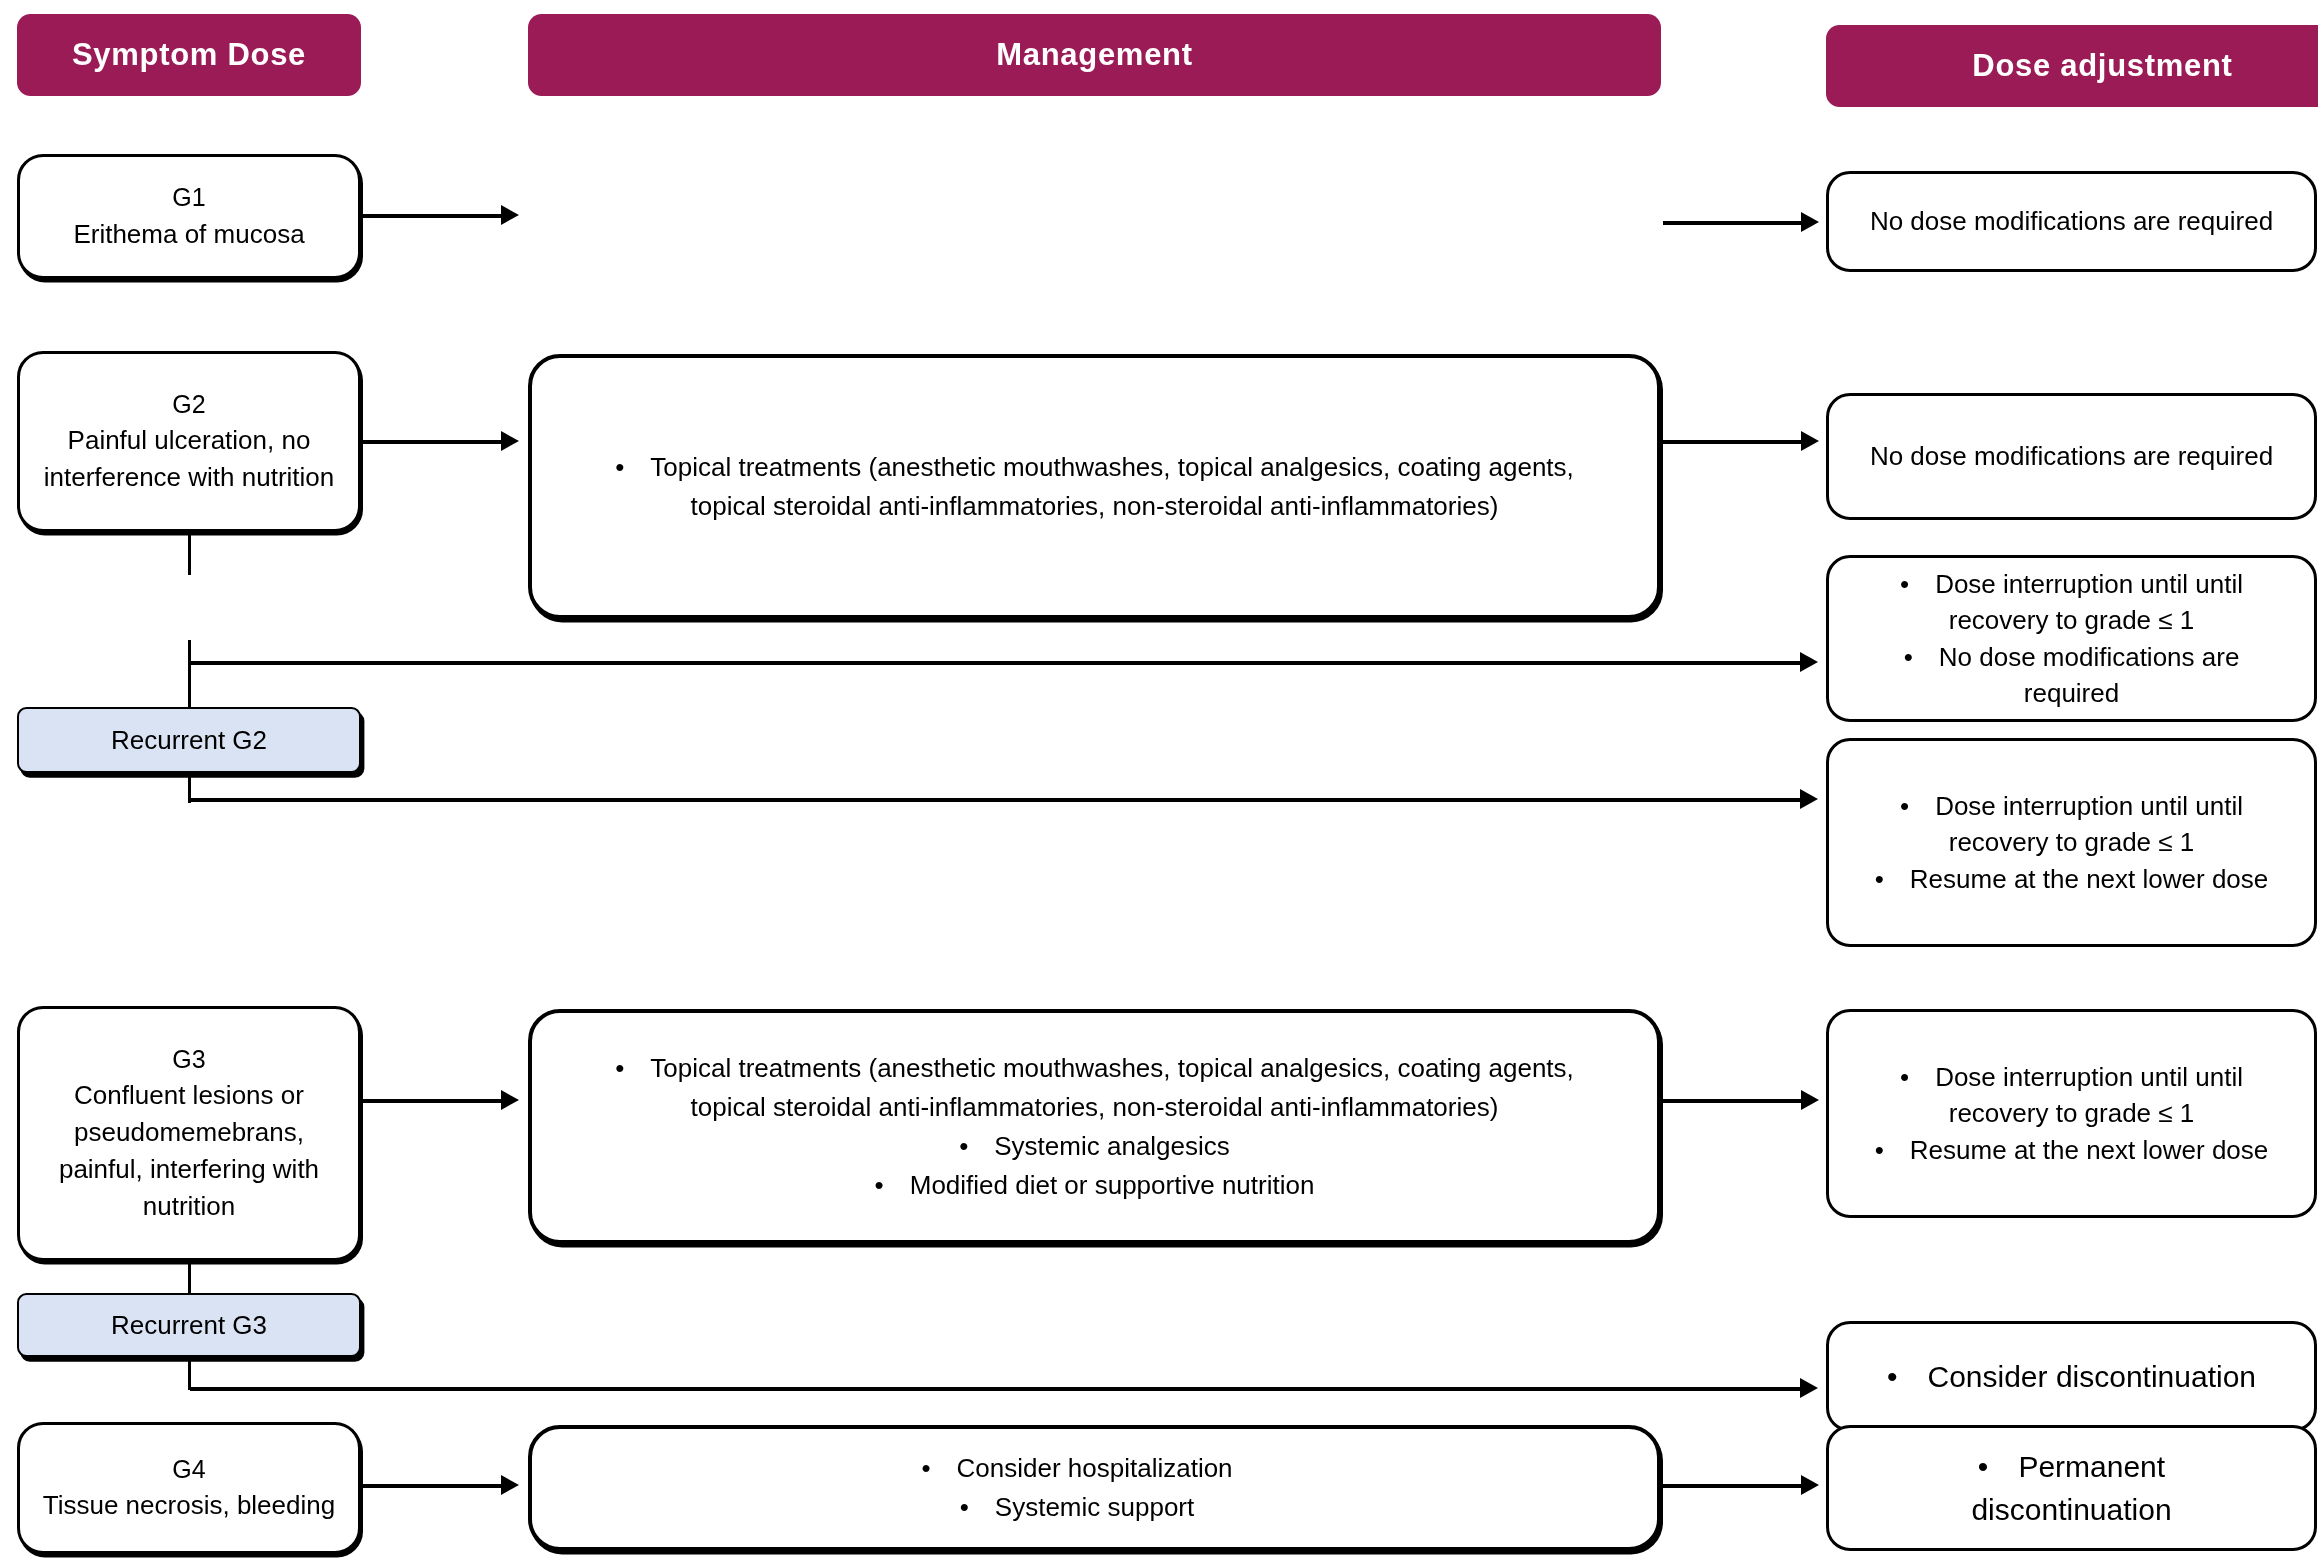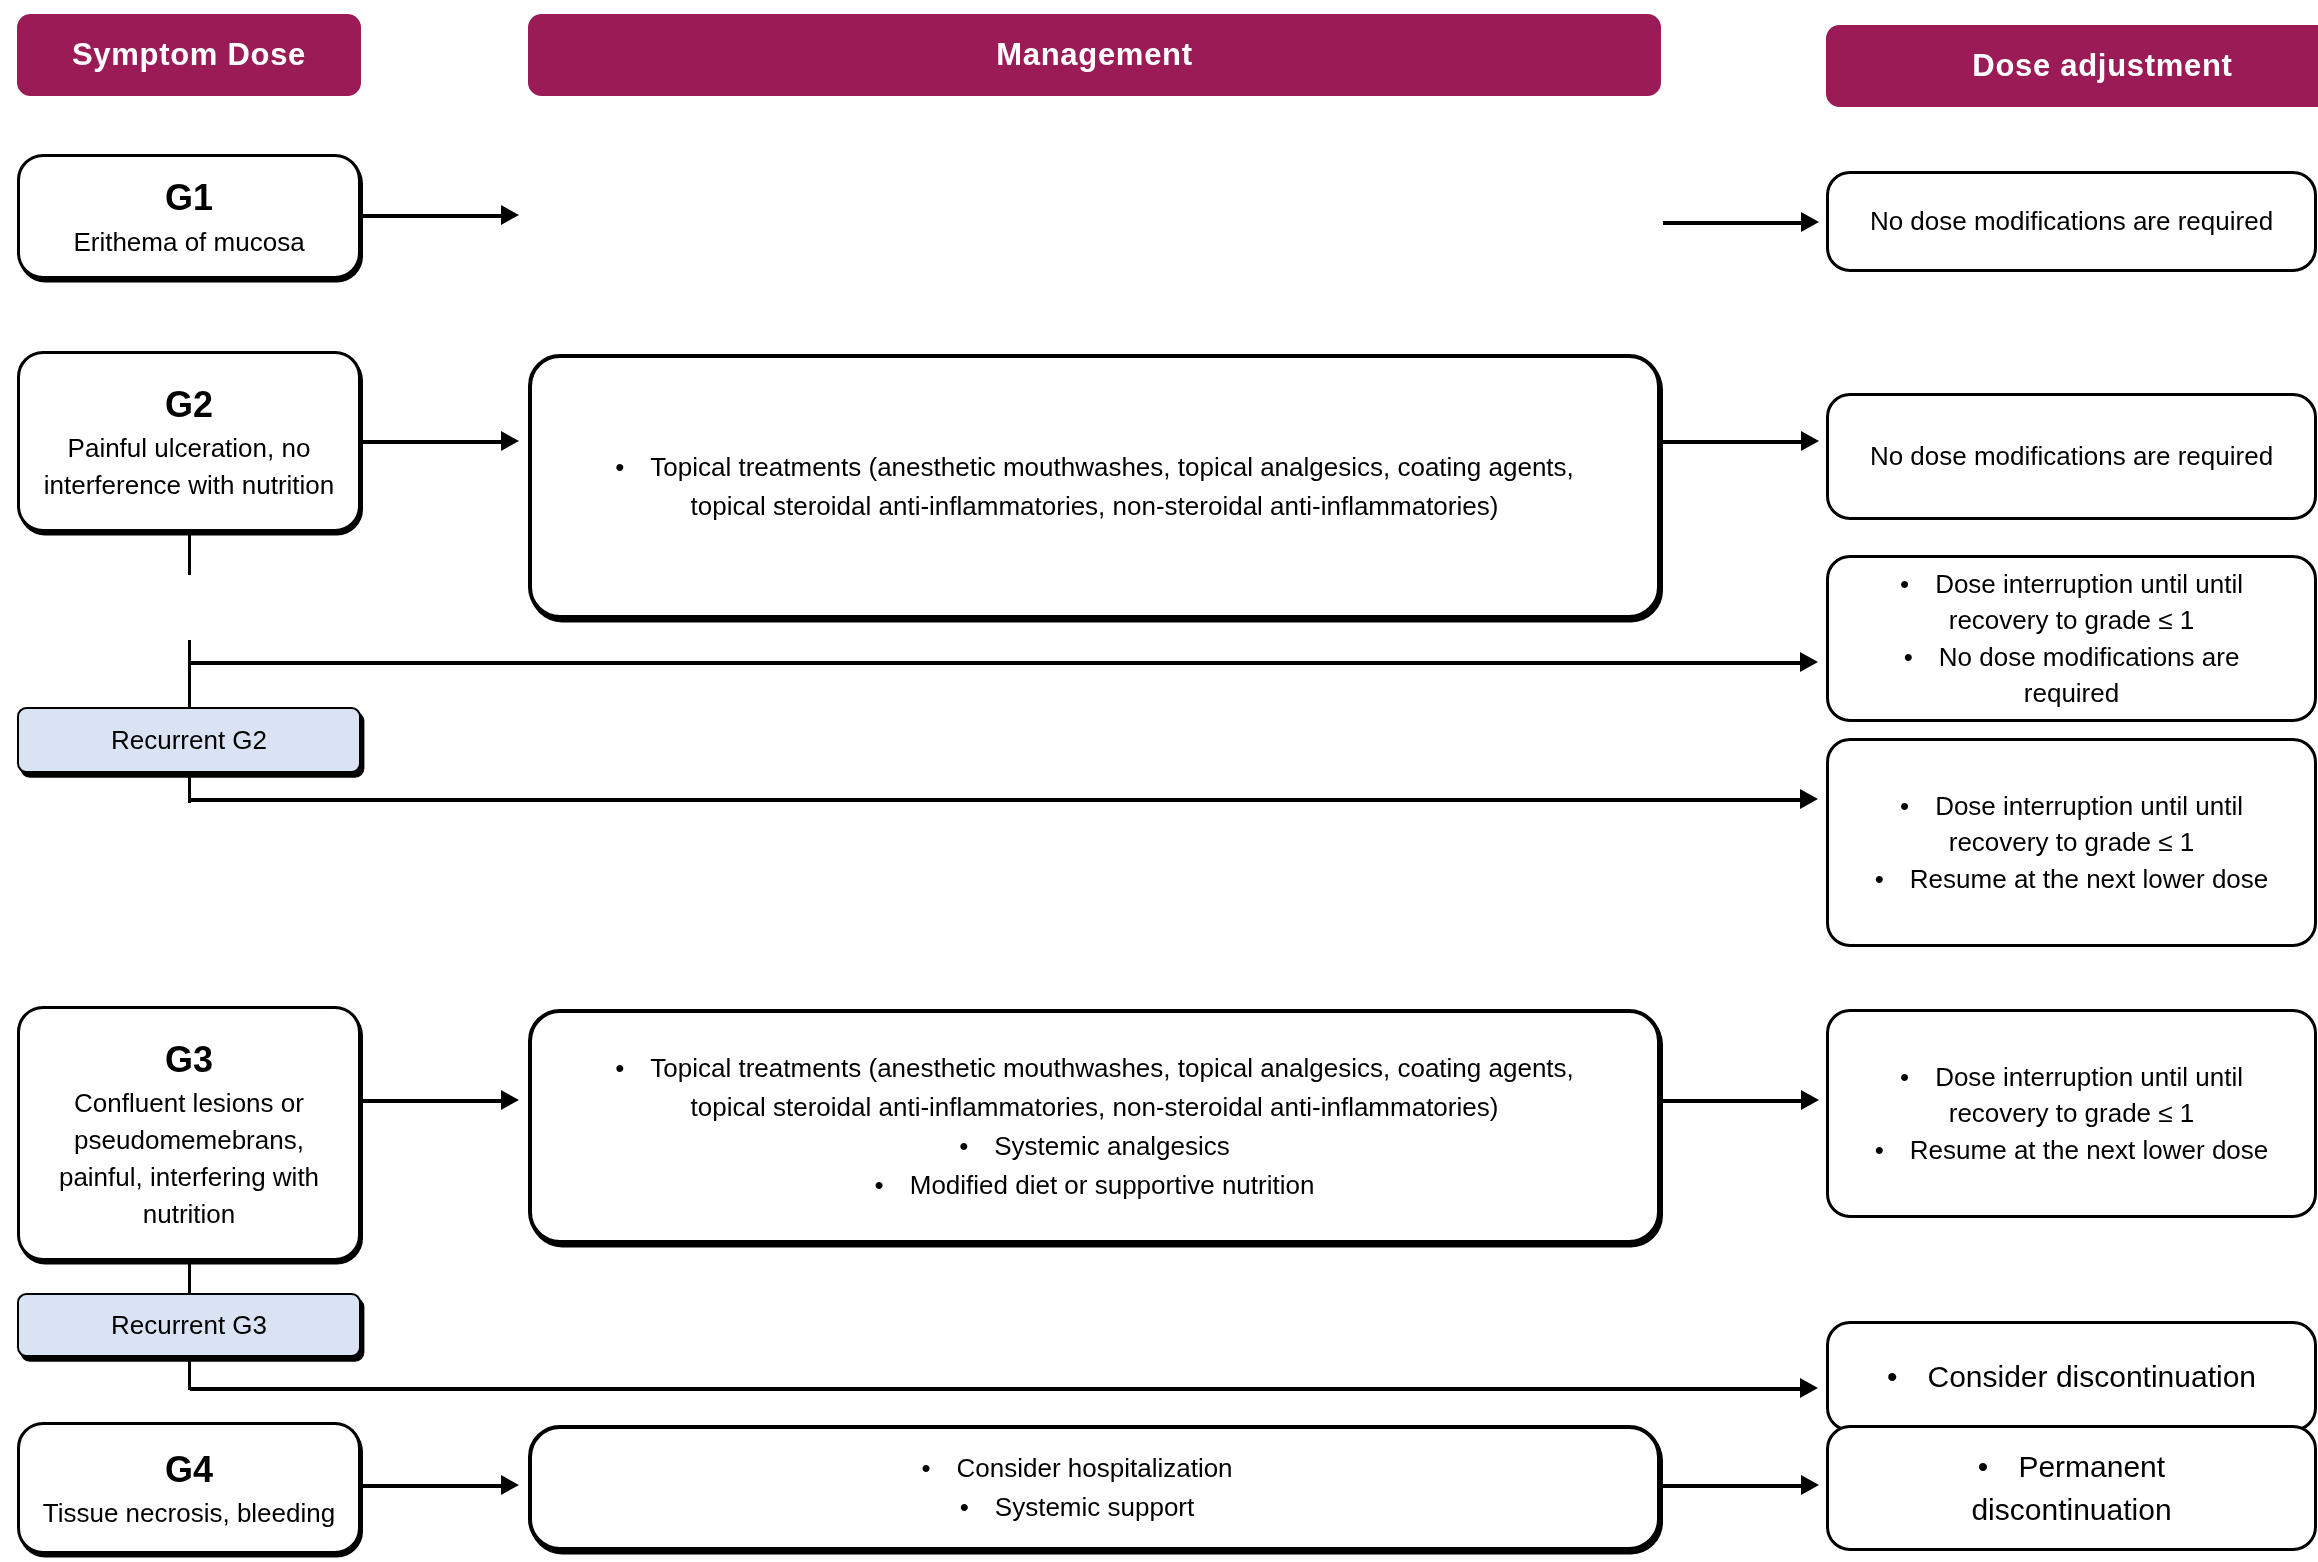--- a/index.html
+++ b/index.html
@@ -16,21 +16,21 @@
     position:absolute;height:82px;background:var(--accent);color:var(--header-text);
     border-radius:13.5px;display:flex;align-items:center;justify-content:center;
     font-size:31px;font-weight:bold;letter-spacing:0.7px;
   }
   .gbox{
     position:absolute;background:#fff;border:3.4px solid var(--line-color);border-radius:26px;
     display:flex;flex-direction:column;align-items:center;justify-content:center;
     text-align:center;font-size:26px;line-height:1.42;padding:5.4px 12px;box-sizing:border-box;
     box-shadow:2px 3.4px 0 var(--line-color);
   }
-  .gbox .title{font-weight:bold;font-size:36px;}
+  .gbox .title{font-weight:normal;font-size:25px;}
   .mbox{
     position:absolute;background:#fff;border:4px solid var(--line-color);border-radius:32px;
     display:flex;flex-direction:column;justify-content:center;
     font-size:26px;line-height:1.5;padding:10.8px 43px;box-sizing:border-box;
     box-shadow:2px 3.4px 0 var(--line-color);
   }
   .dbox{
     position:absolute;background:#fff;border:3.4px solid var(--line-color);border-radius:24px;
     display:flex;flex-direction:column;justify-content:center;
     font-size:26px;line-height:1.4;padding:9.5px 27px;box-sizing:border-box;

